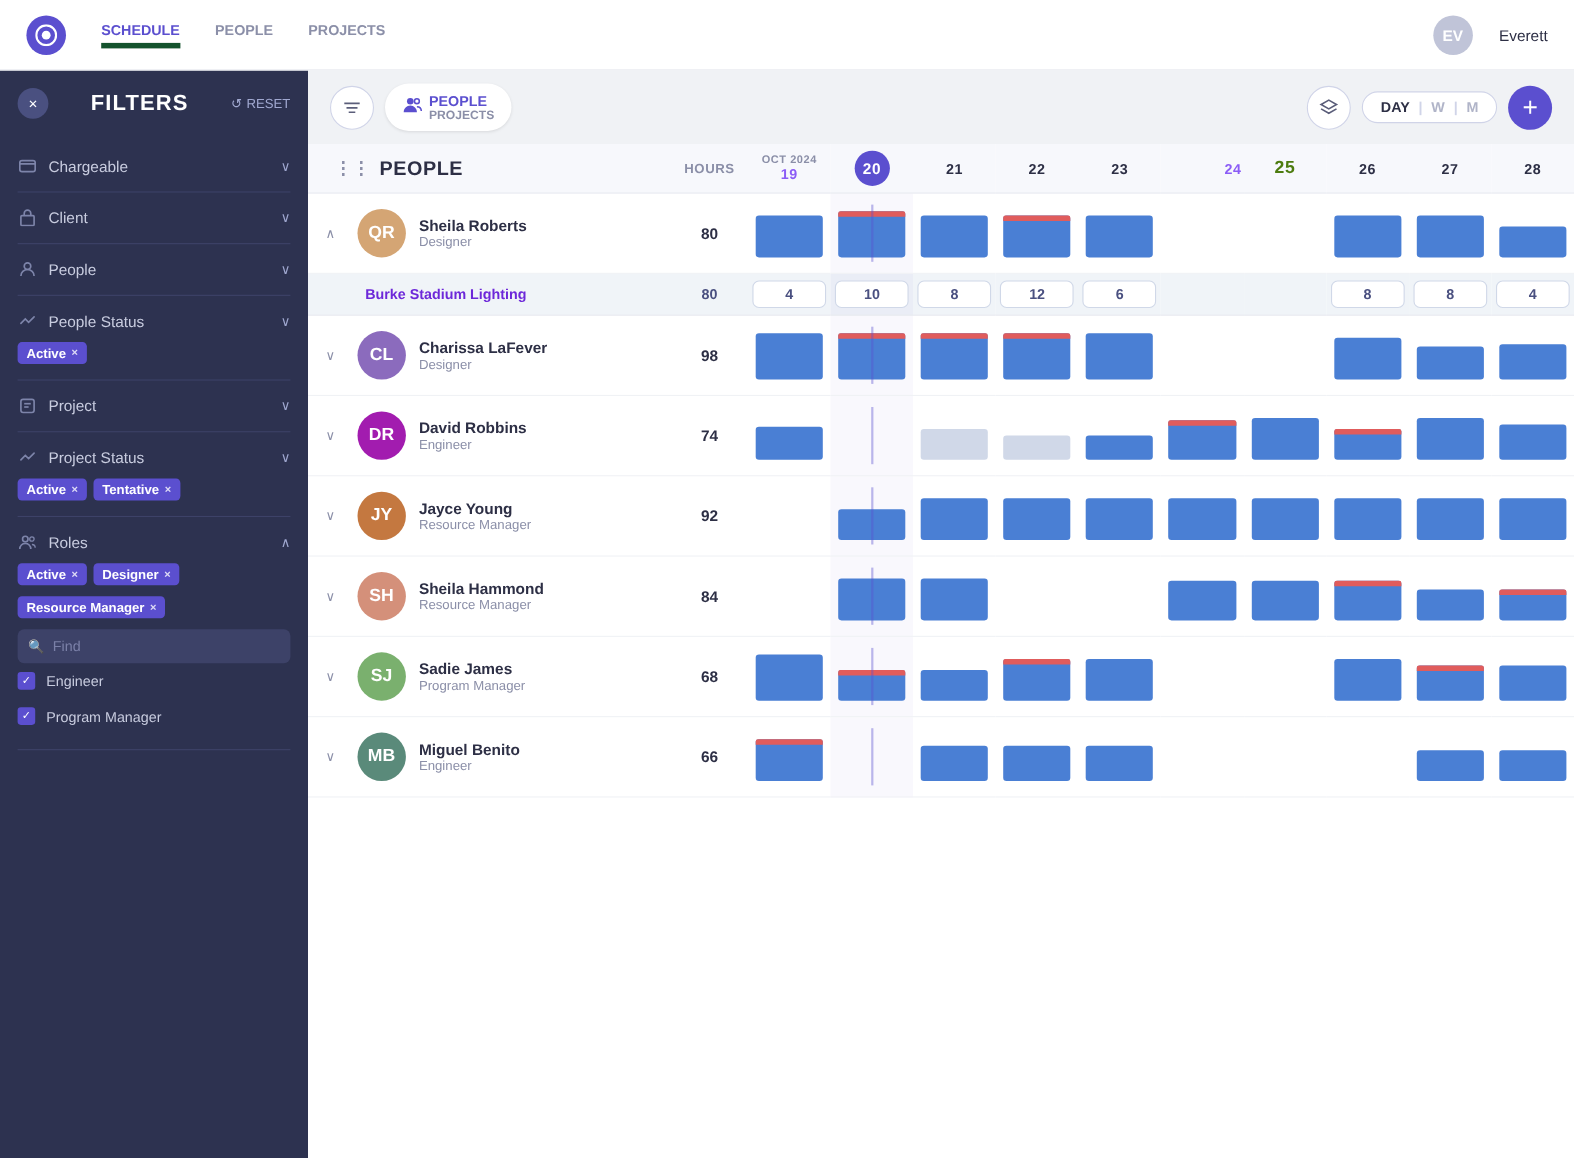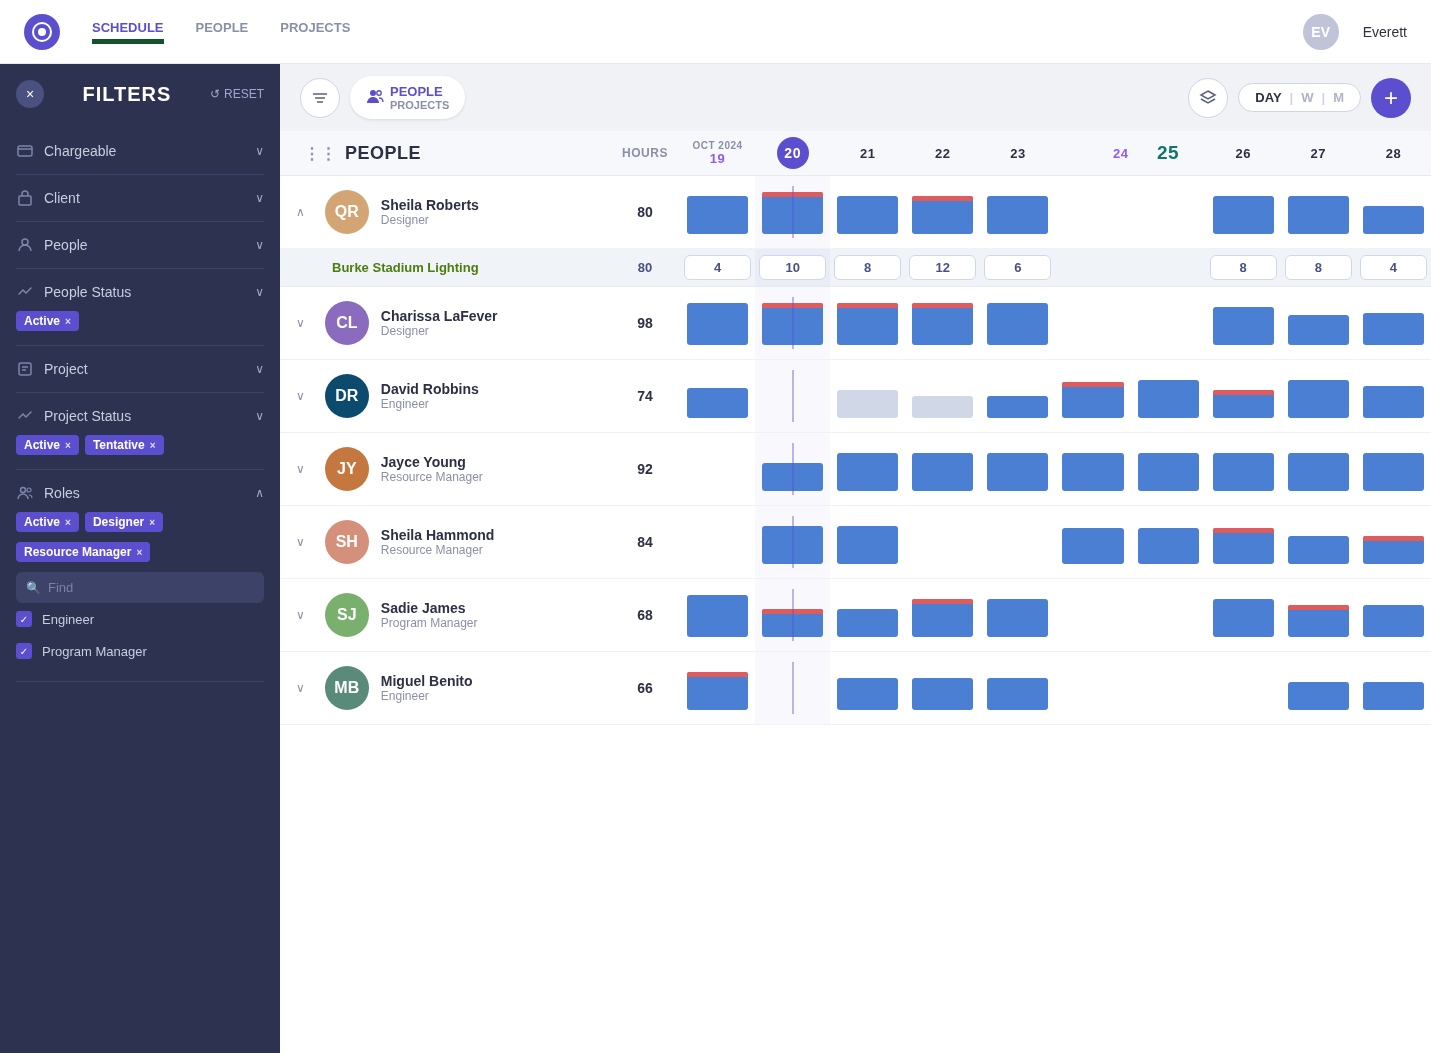--- a/index.html
+++ b/index.html
@@ -273,21 +273,21 @@
     .sched-day-cell {
       padding: 6px 4px;
       vertical-align: middle;
     }
 
     
     .project-row { background: #f0f4f8; }
     .project-row td { border-bottom: 1px solid #e8eaf0; }
     .project-cell {
       padding: 10px 16px 10px 52px;
-      font-size: 13px; font-weight: 600; color: #4d7c0f;
+      font-size: 13px; font-weight: 600; color: #6d28d9;
     }
     .project-hours-cell {
       text-align: center;
       font-size: 13px; font-weight: 600; color: #4a5080;
     }
 
     
     .bar-container {
       position: relative;
       height: 52px;
@@ -571,21 +571,21 @@
               <th style="min-width: 68px; padding: 6px 2px;">
                 <div style="text-align:center;font-size:13px;font-weight:600;color:#2d2f45;">22</div>
               </th>
               <th style="min-width: 68px; padding: 6px 2px;">
                 <div style="text-align:center;font-size:13px;font-weight:600;color:#2d2f45;">23</div>
               </th>
               <th style="min-width: 68px; padding: 6px 2px;">
                 <div style="text-align:right;font-size:13px;font-weight:600;color:#8b5cf6;">24</div>
               </th>
               <th style="min-width: 68px; padding: 6px 2px;">
-                <div style="text-align:center;font-size:19px;font-weight:600;color:#0f766e;">25</div>
+                <div style="text-align:center;font-size:16px;font-weight:600;color:#4d7c0f;">25</div>
               </th>
               <th style="min-width: 68px; padding: 6px 2px;">
                 <div style="text-align:center;font-size:13px;font-weight:600;color:#2d2f45;">26</div>
               </th>
               <th style="min-width: 68px; padding: 6px 2px;">
                 <div style="text-align:center;font-size:13px;font-weight:600;color:#2d2f45;">27</div>
               </th>
               <th style="min-width: 68px; padding: 6px 2px;">
                 <div style="text-align:center;font-size:13px;font-weight:600;color:#2d2f45;">28</div>
               </th>
@@ -744,21 +744,21 @@
               <td class="sched-day-cell">
                 <div class="bar-container" style="position: relative;">
                   <div style="position: absolute; bottom: 4px; left: 3px; right: 3px; height: 32px; background: rgb(74, 127, 212); border-radius: 3px;"></div>
                 </div>
               </td>
             </tr>
             <tr class="person-row">
               <td class="col-people">
     <div class="person-cell">
       <span class="person-expand">∨</span>
-      <div class="person-avatar" style="background:#0c4a6e;">DR</div>
+      <div class="person-avatar" style="background:#a21caf;">DR</div>
       <div>
         <div class="person-name">David Robbins</div>
         <div class="person-role">Engineer</div>
       </div>
     </div>
               </td>
               <td class="hours-cell">74</td>
               <td class="sched-day-cell">
                 <div class="bar-container" style="position: relative;">
                   <div style="position: absolute; bottom: 4px; left: 3px; right: 3px; height: 30px; background: rgb(74, 127, 212); border-radius: 3px;"></div>

